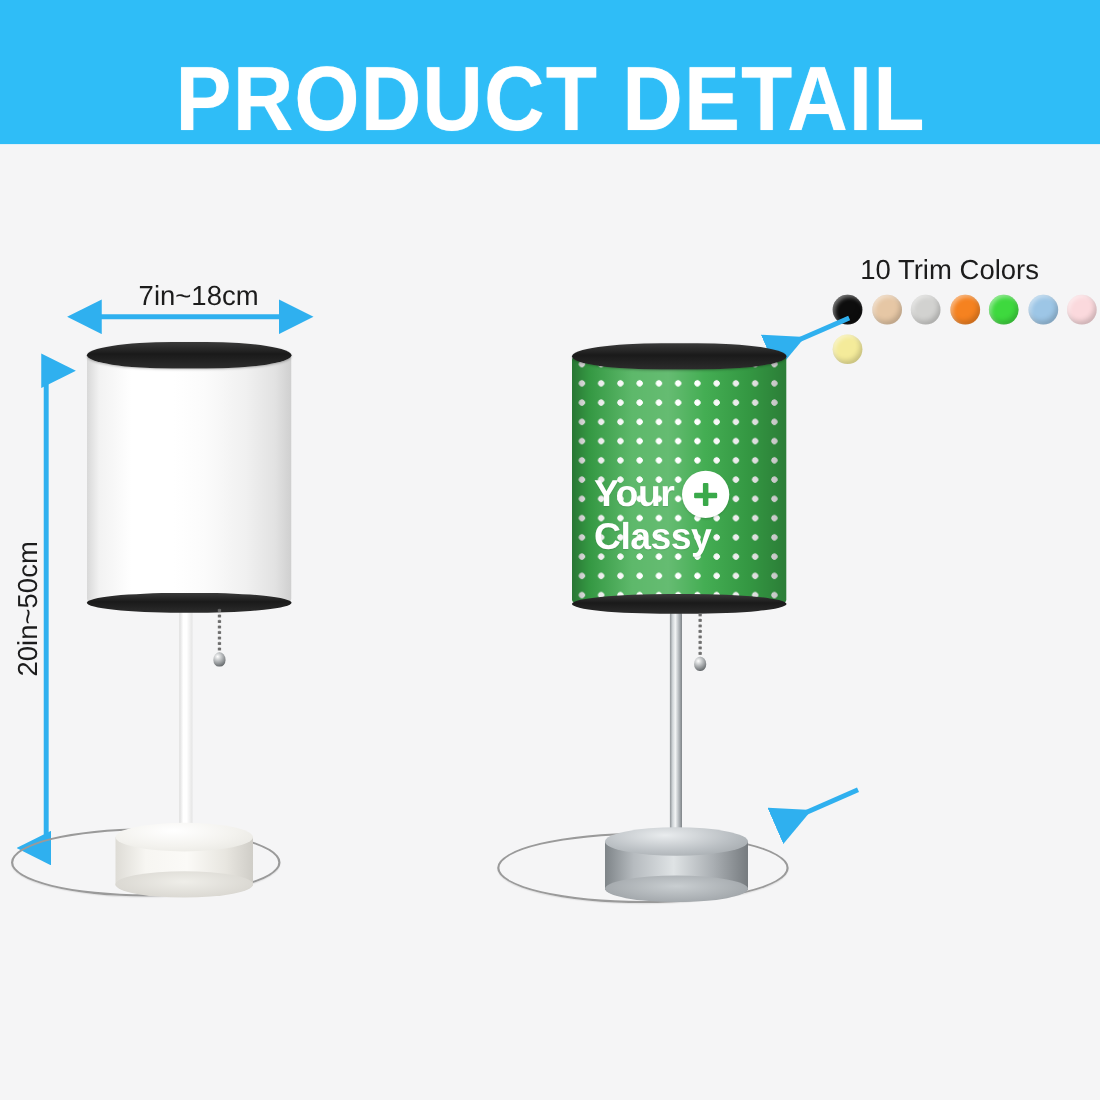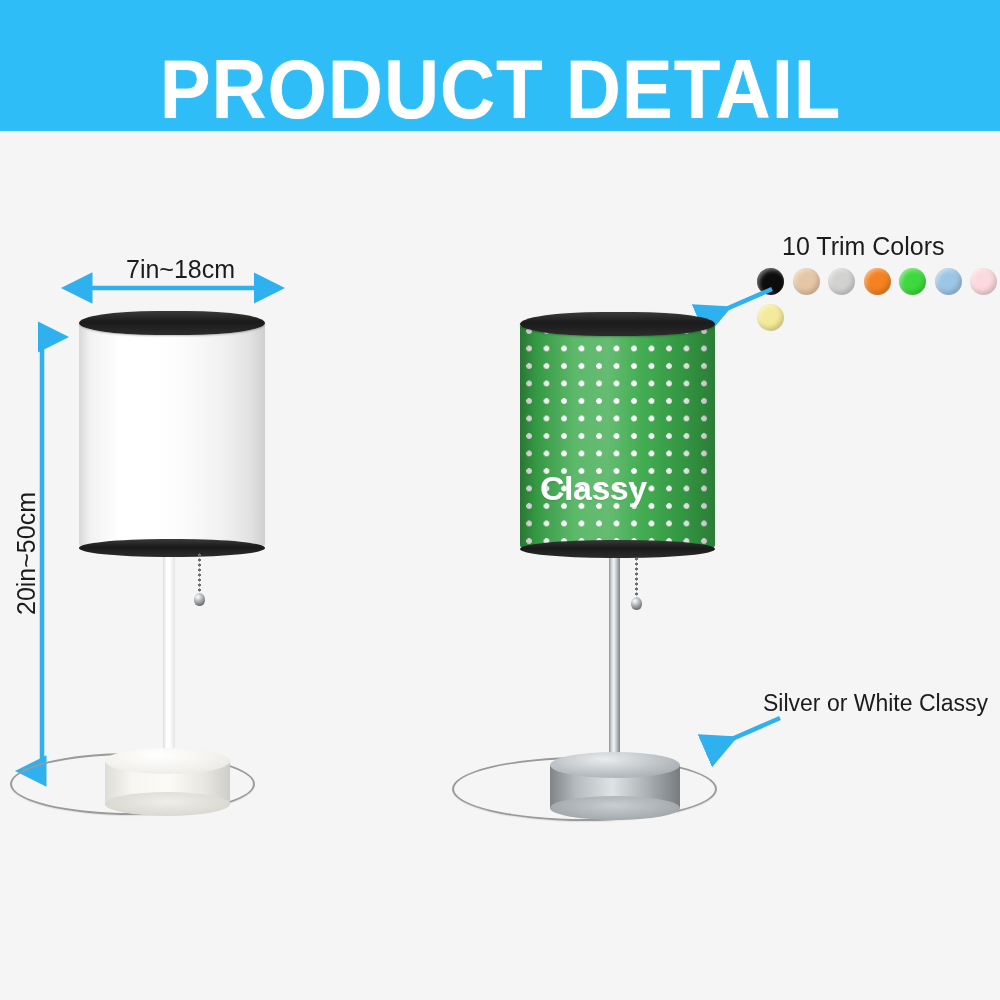--- a/index.html
+++ b/index.html
@@ -218,20 +218,24 @@
     <div class="chain" style="left:205px; top:557px; height:44px;"></div>
     <div class="chain-ball" style="left:201px; top:597px;"></div>
 
     <div class="shade-wrap" style="left:90px; top:312px; width:195px; height:246px;">
       <div class="shade-body">
         <div class="shade-green"></div>
       </div>
 
       <div class="shade-art">
         <div class="art-line">
+          <span>Your</span>
+          <span class="plus-badge"></span>
+        </div>
+        <div class="art-line">
           <span>Classy</span>
         </div>
       </div>
 
       <div class="trim-bottom"></div>
       <div class="trim-top"></div>
     </div>
   </div>
 
   <div class="anno-text dim-h-label" style="left:126px; top:255px;">7in~18cm</div>
@@ -281,21 +285,20 @@
 
   <svg class="arrow-svg" style="left:694px; top:286px;" width="84" height="40" viewBox="0 0 84 40">
     <defs>
       <marker id="ahDiag1" markerWidth="8" markerHeight="8" refX="7" refY="4" orient="auto">
         <polygon points="8,0 0,4 8,8" fill="#2fb0ef"></polygon>
       </marker>
     </defs>
     <line x1="78" y1="3" x2="9" y2="33" stroke="#2fb0ef" stroke-width="4.5" marker-end="url(#ahDiag1)"></line>
   </svg>
 
-  <div class="anno-text" style="left:763px; top:690px; font-size:23px;">Silver or White Classy</div>
 
   <svg class="arrow-svg" style="left:700px; top:712px;" width="86" height="44" viewBox="0 0 86 44">
     <defs>
       <marker id="ahDiag2" markerWidth="8" markerHeight="8" refX="7" refY="4" orient="auto">
         <polygon points="8,0 0,4 8,8" fill="#2fb0ef"></polygon>
       </marker>
     </defs>
     <line x1="80" y1="6" x2="9" y2="37" stroke="#2fb0ef" stroke-width="4.5" marker-end="url(#ahDiag2)"></line>
   </svg>
 

